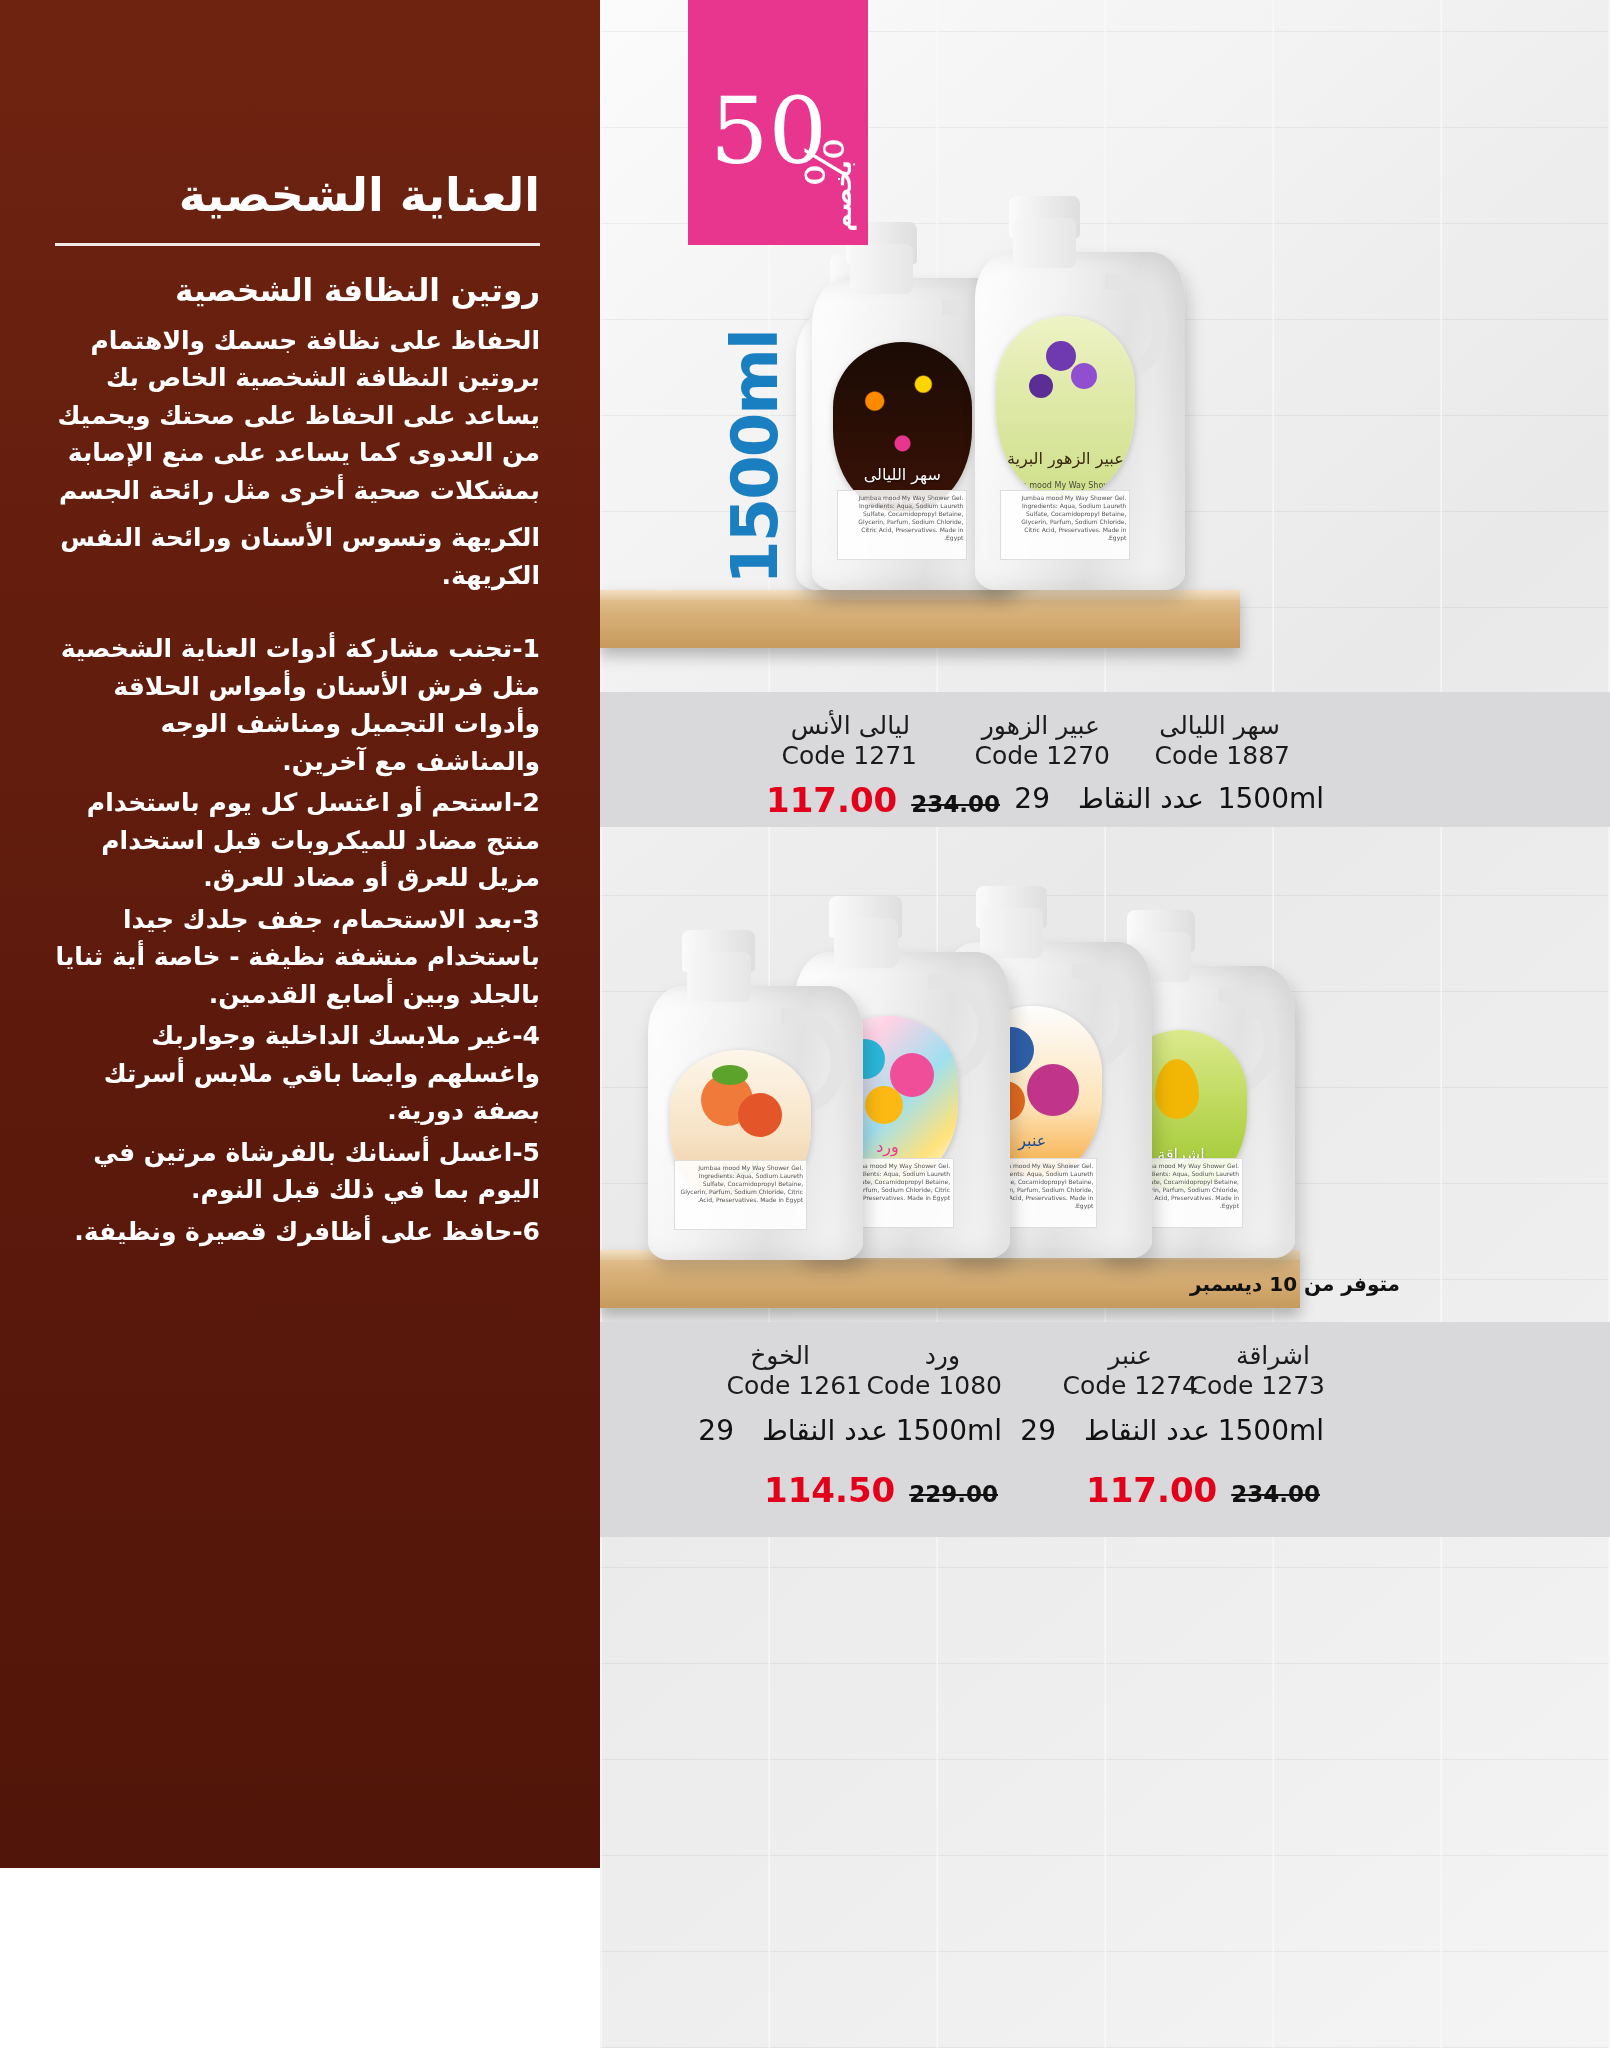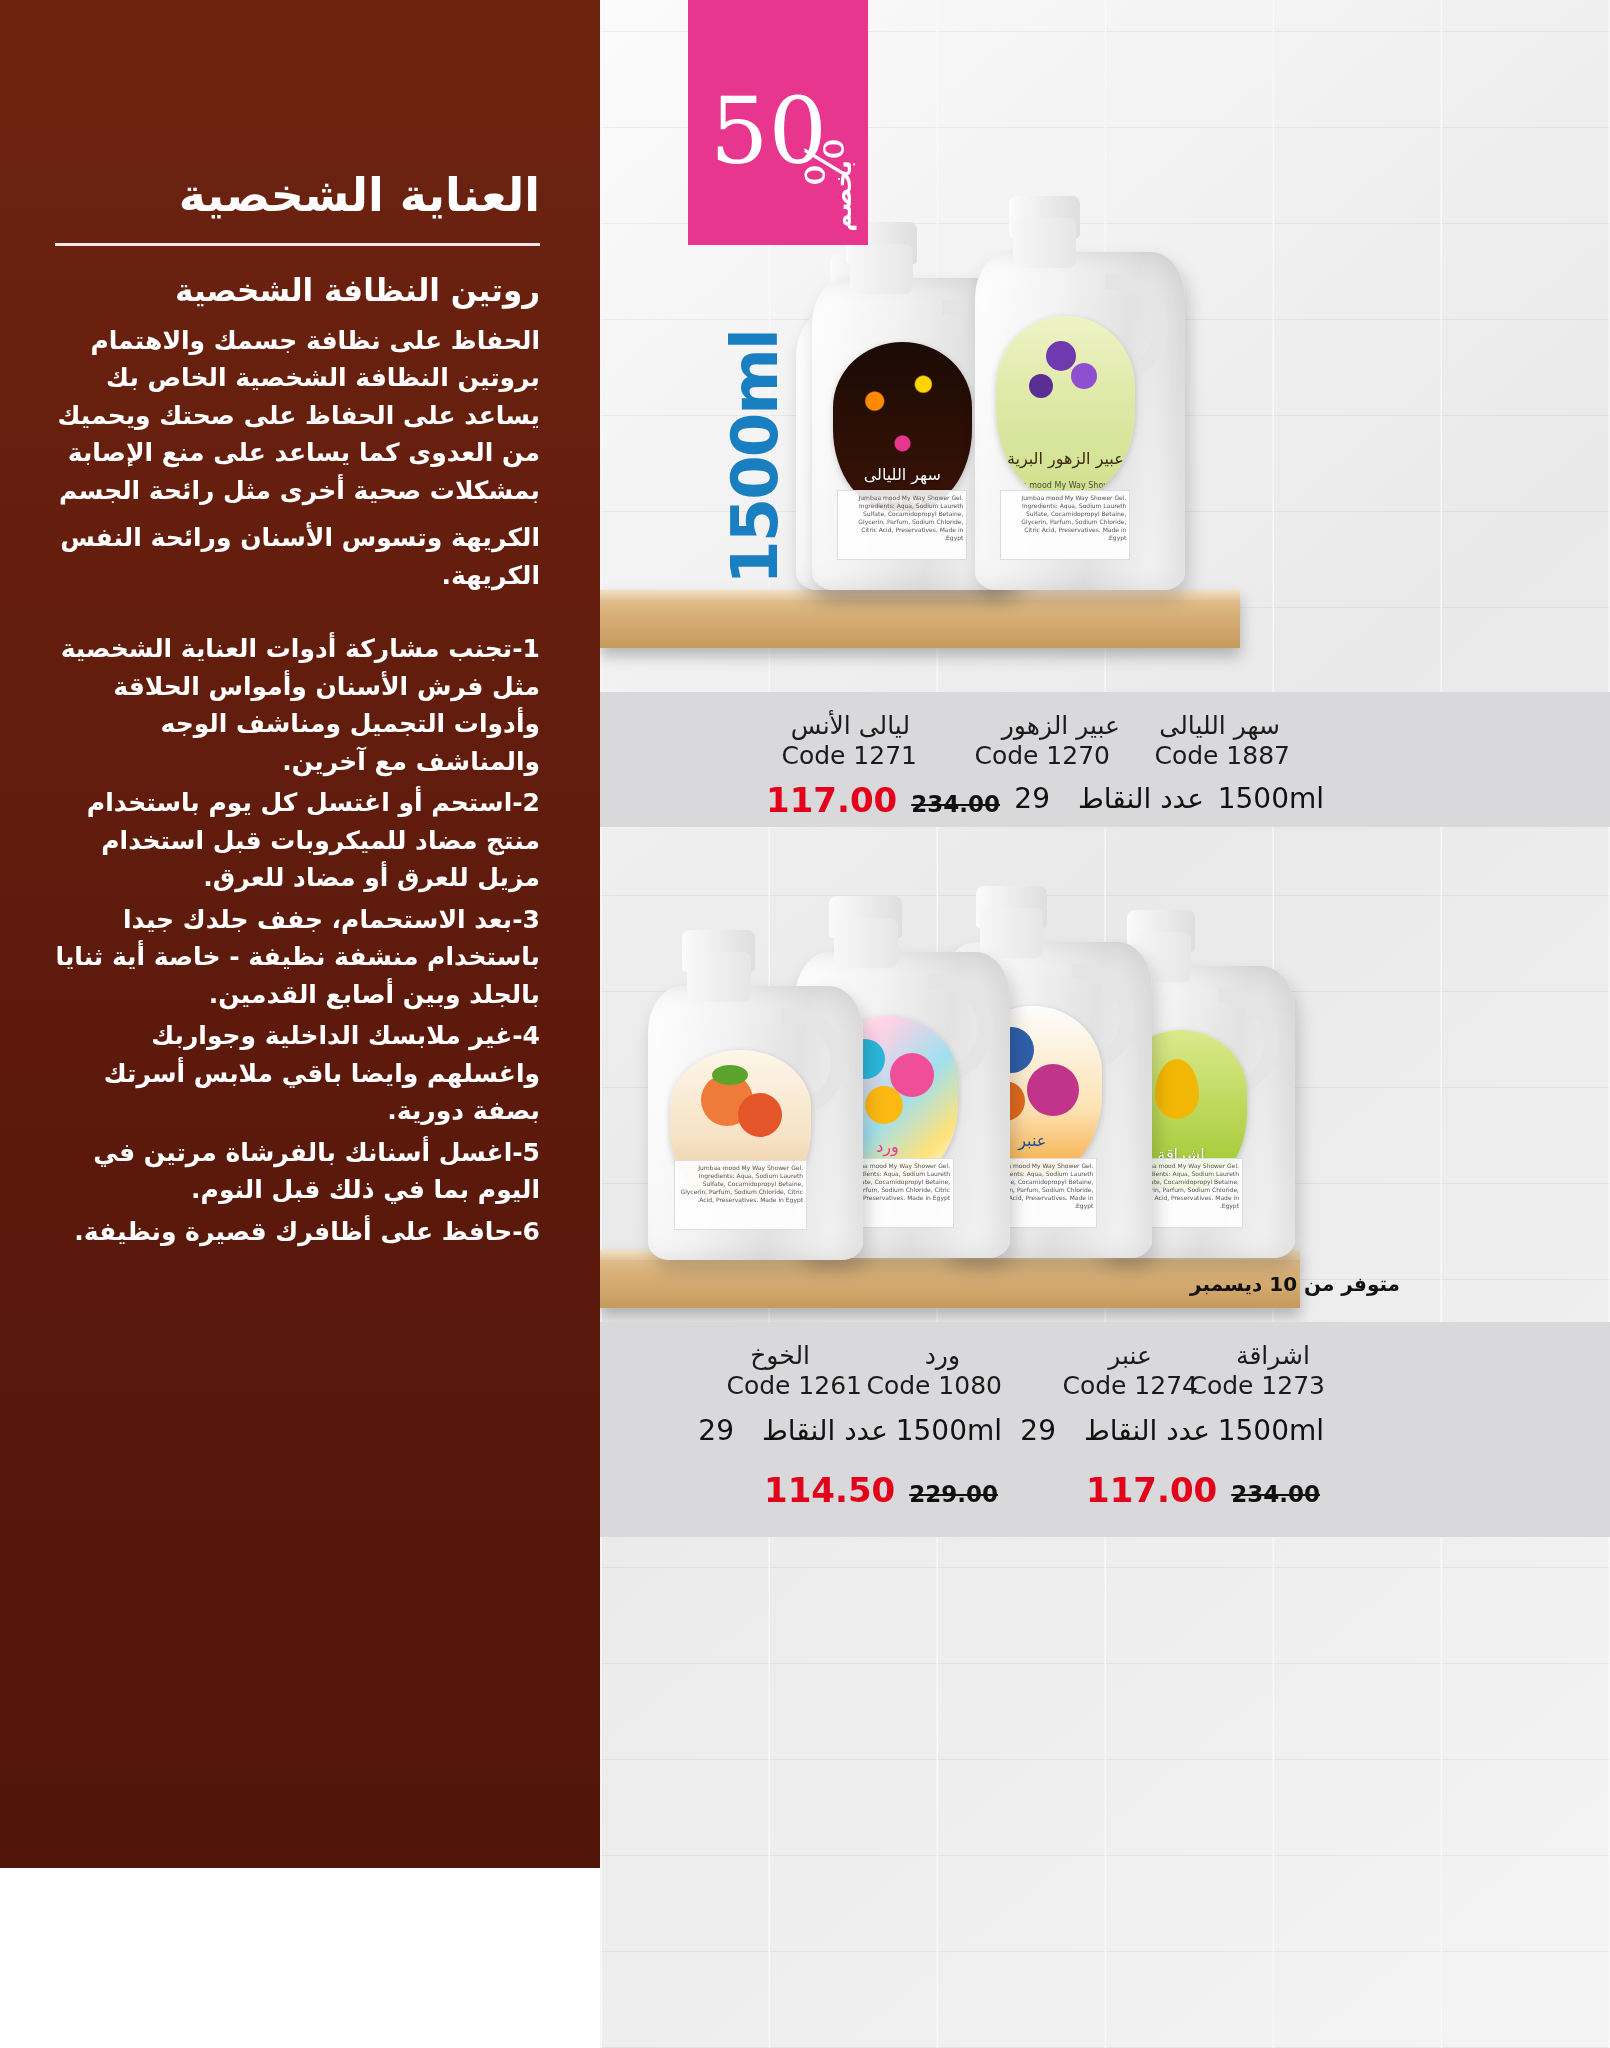--- a/index.html
+++ b/index.html
@@ -379,21 +379,21 @@
       <div class="backlabel">Jumbaa mood My Way Shower Gel. Ingredients: Aqua, Sodium Laureth Sulfate, Cocamidopropyl Betaine, Glycerin, Parfum, Sodium Chloride, Citric Acid, Preservatives. Made in Egypt.</div>
     </div>
 
     <div class="shelf" id="shelf1"></div>
 
     <div class="price-band" id="band1">
       <div class="band-inner">
         <div class="prod-name" style="right:700px; top:18px;">ليالى الأنس</div>
         <div class="prod-name prod-code" style="right:693px; top:48px;">Code 1271</div>
 
-        <div class="prod-name" style="right:490px; top:18px;">عبير الزهور</div>
+        <div class="prod-name" style="right:510px; top:18px;">عبير الزهور</div>
         <div class="prod-name prod-code" style="right:500px; top:48px;">Code 1270</div>
 
         <div class="prod-name" style="right:330px; top:18px;">سهر الليالى</div>
         <div class="prod-name prod-code" style="right:320px; top:48px;">Code 1887</div>
 
         <div class="size-points" style="right:286px; top:90px;">1500ml</div>
         <div class="size-points" style="right:406px; top:90px;">عدد النقاط</div>
         <div class="size-points" style="right:560px; top:90px;">29</div>
 
         <div class="pricerow" style="right:610px; top:88px;">

